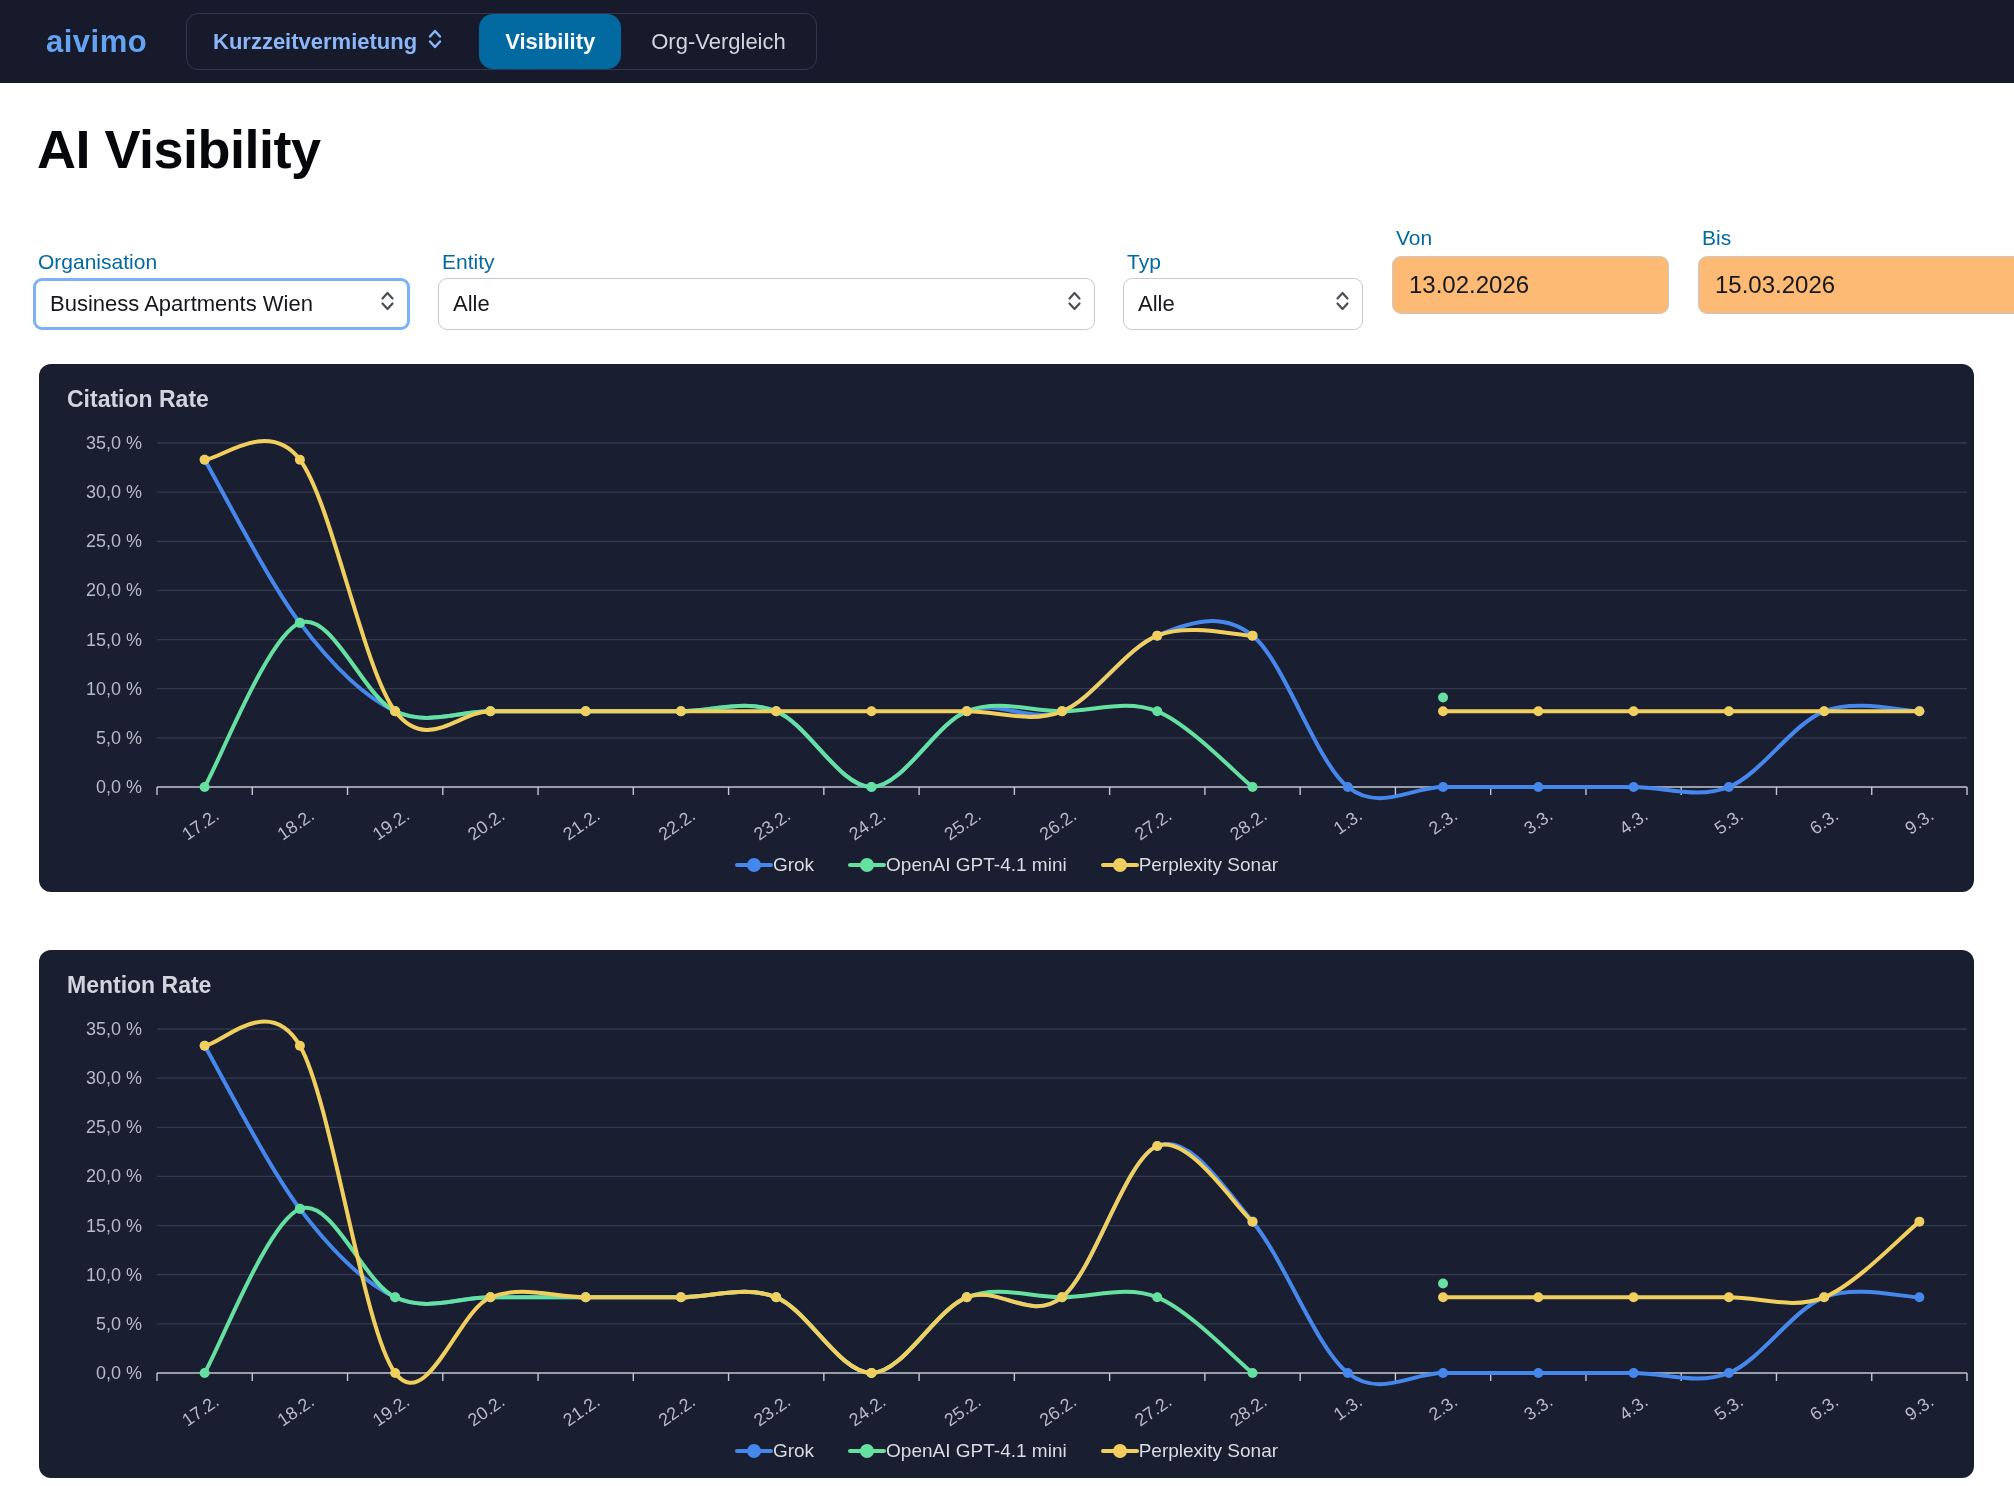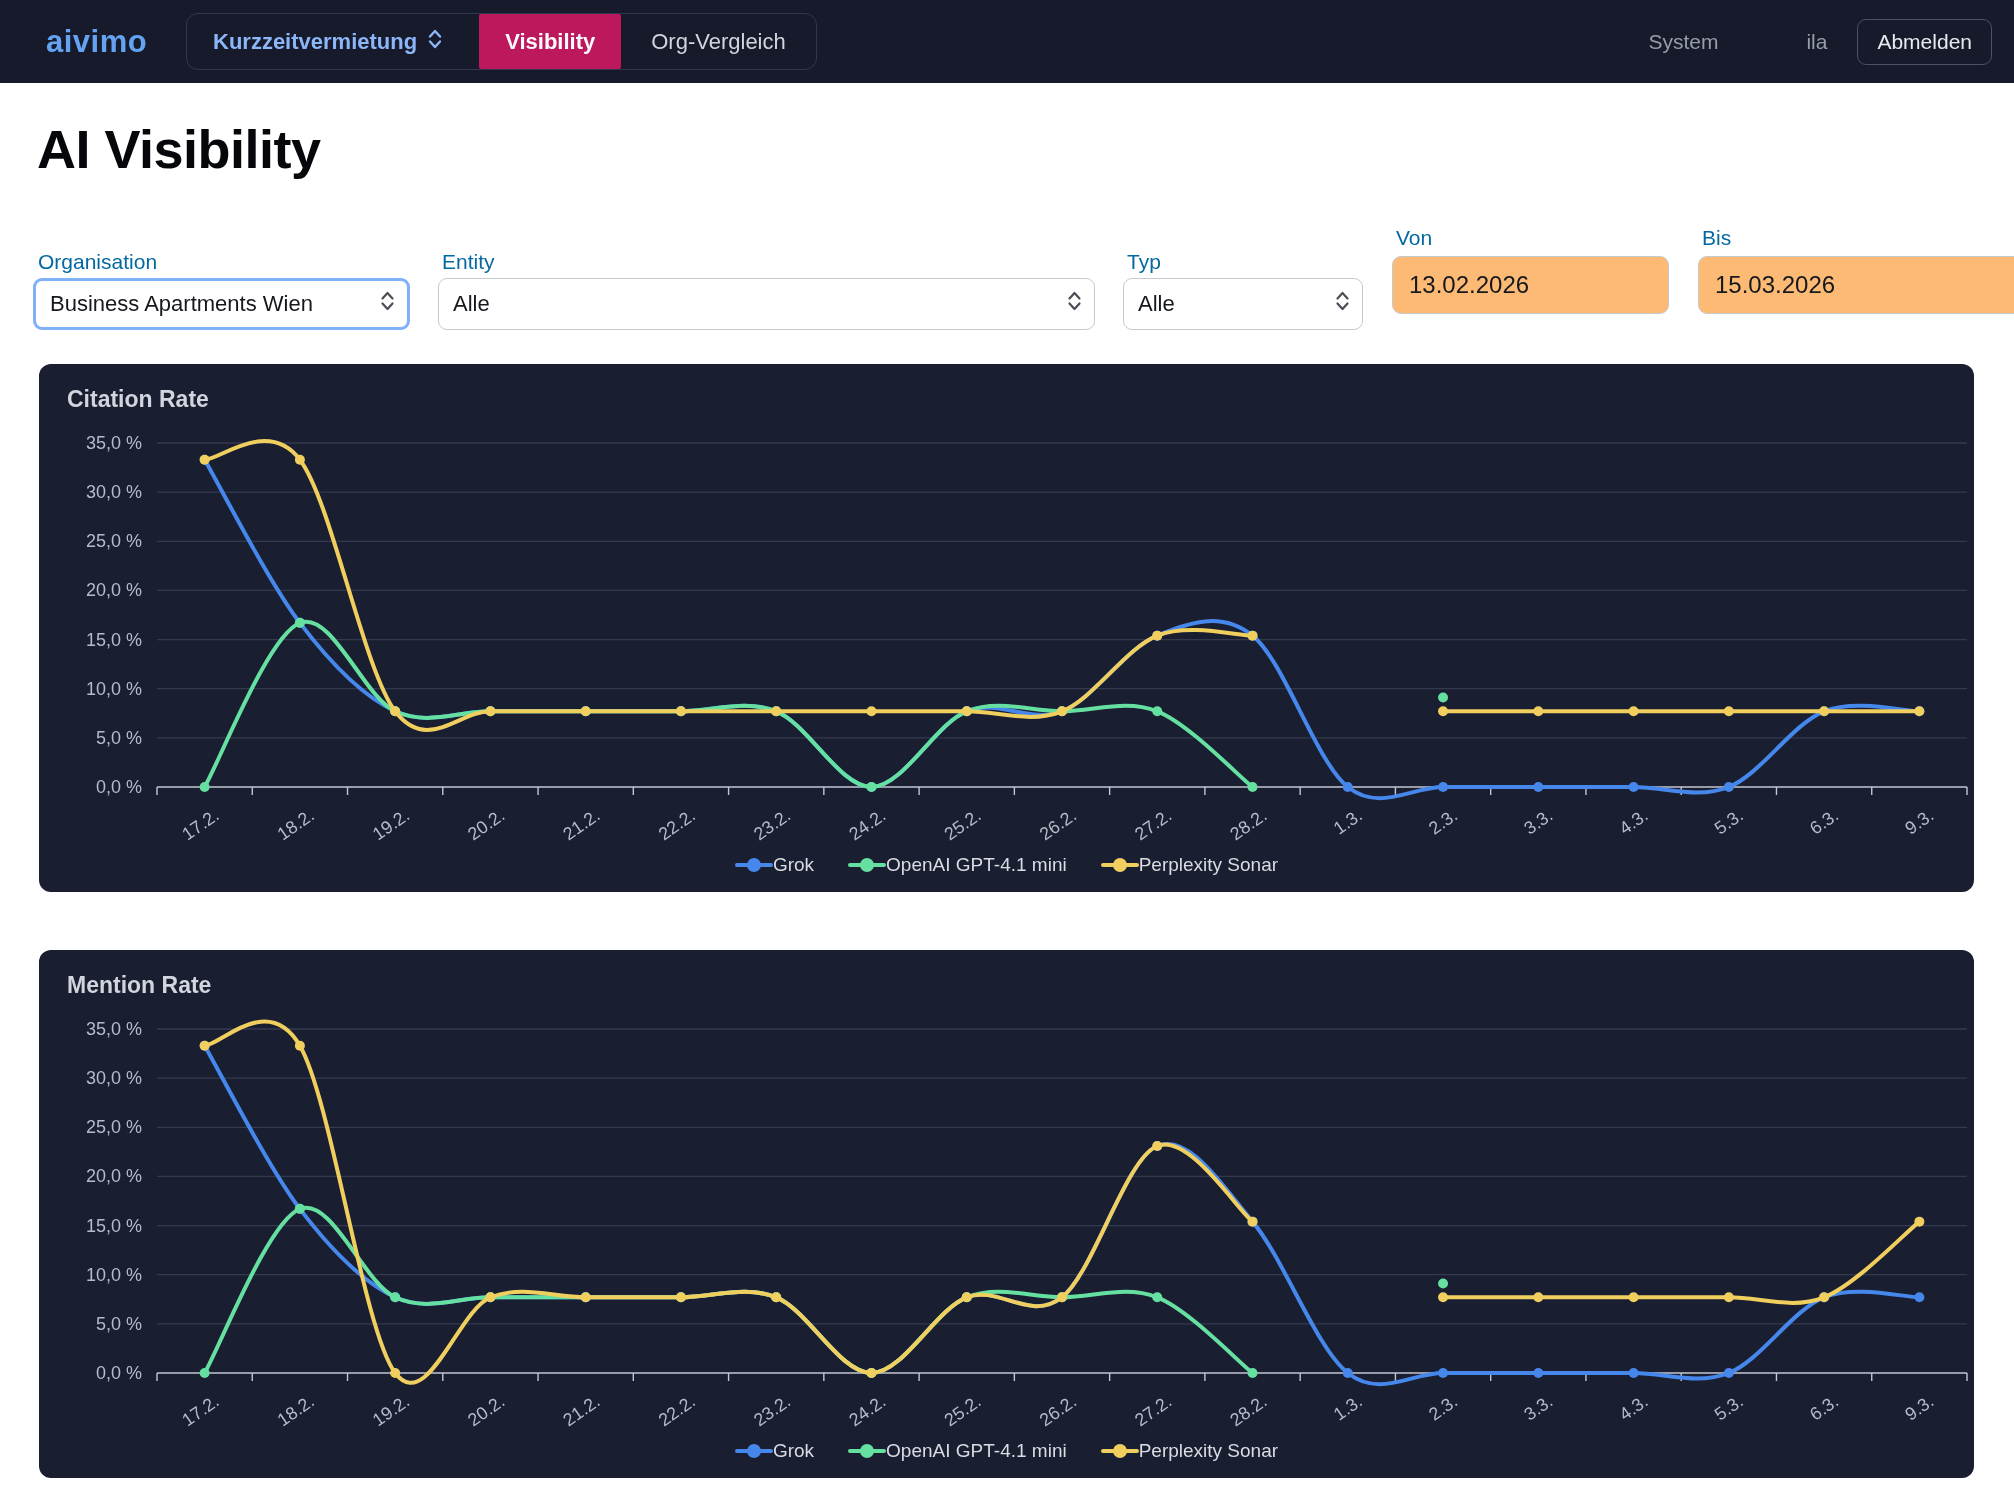--- a/index.html
+++ b/index.html
@@ -8,21 +8,21 @@
 
   
   .navbar{position:absolute;left:0;top:0;width:2014px;height:83px;background:#161a2b;}
   .logo{position:absolute;left:46px;top:0;height:83px;line-height:83px;
         font-size:31px;font-weight:bold;color:#64a3f2;letter-spacing:.5px;}
   .nav-group{position:absolute;left:186px;top:13px;height:57px;display:flex;align-items:stretch;
              border:1px solid #313750;border-radius:12px;overflow:hidden;}
   .nav-dd{display:flex;align-items:center;gap:10px;padding:0 36px 0 26px;cursor:pointer;
           color:#8cb6f7;font-size:22px;font-weight:bold;}
   .nav-tab{display:flex;align-items:center;padding:0 30px;font-size:22px;color:#d2d5de;cursor:pointer;}
-  .nav-tab.active{background:#be185d;border-radius:2px;color:#f7f9fc;font-weight:bold;padding:7px 26px;}
+  .nav-tab.active{background:#0369a1;border-radius:14px;color:#f7f9fc;font-weight:bold;padding:7px 26px;}
   .nav-right{position:absolute;right:22px;top:0;height:83px;display:flex;align-items:center;}
   .nav-sys{color:#979dab;font-size:21px;cursor:pointer;}
   .nav-user{color:#979dab;font-size:21px;margin-left:88px;}
   .nav-logout{margin-left:30px;background:transparent;border:1px solid #4a5164;border-radius:9px;
               color:#e8eaf0;font-size:21px;padding:10px 19px;cursor:pointer;
               font-family:"Liberation Sans", sans-serif;}
 
   
   .page-title{position:absolute;left:37px;top:118px;font-size:54px;font-weight:800;color:#05070a;
               letter-spacing:-0.5px;}
@@ -62,25 +62,20 @@
         <svg width="16" height="24" viewBox="0 0 16 24" fill="none" stroke="currentColor" stroke-width="2.4" stroke-linecap="round" stroke-linejoin="round">
           <path d="M3 9.5 L8 4 L13 9.5"></path>
             <path d="M3 14.5 L8 20 L13 14.5"></path>
         </svg>
       </span>
     </div>
     <div class="nav-tab active">Visibility</div>
     <div class="nav-tab">Org-Vergleich</div>
   </div>
 
-  <div class="nav-right">
-    <span class="nav-sys">System</span>
-    <span class="nav-user">ila</span>
-    <button class="nav-logout">Abmelden</button>
-  </div>
 </div>
 
 <div class="page-title">AI Visibility</div>
 
 <div>
   <div class="f-label" style="left:38px;top:250px">Organisation</div>
   <div class="sel focused" style="left:33px;top:278px;width:377px">
     <span>Business Apartments Wien</span>
     <span class="chev">
       <svg width="15" height="22" viewBox="0 0 15 22" fill="none" stroke="currentColor" stroke-width="2.2" stroke-linecap="round" stroke-linejoin="round">

